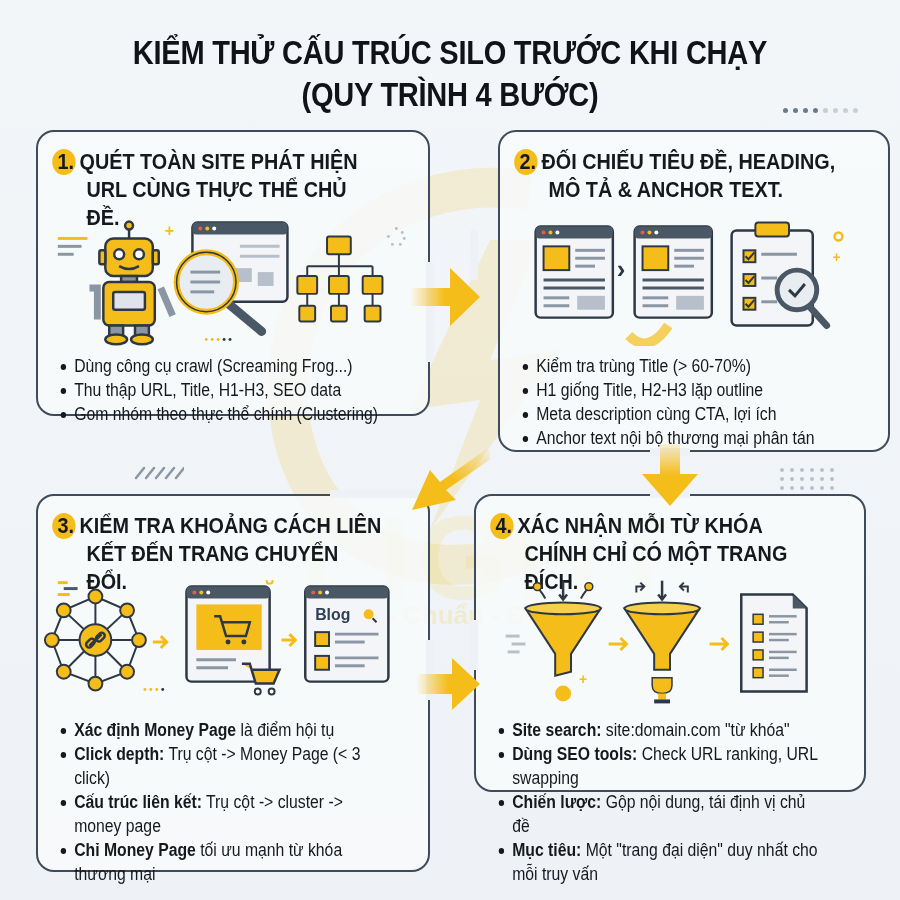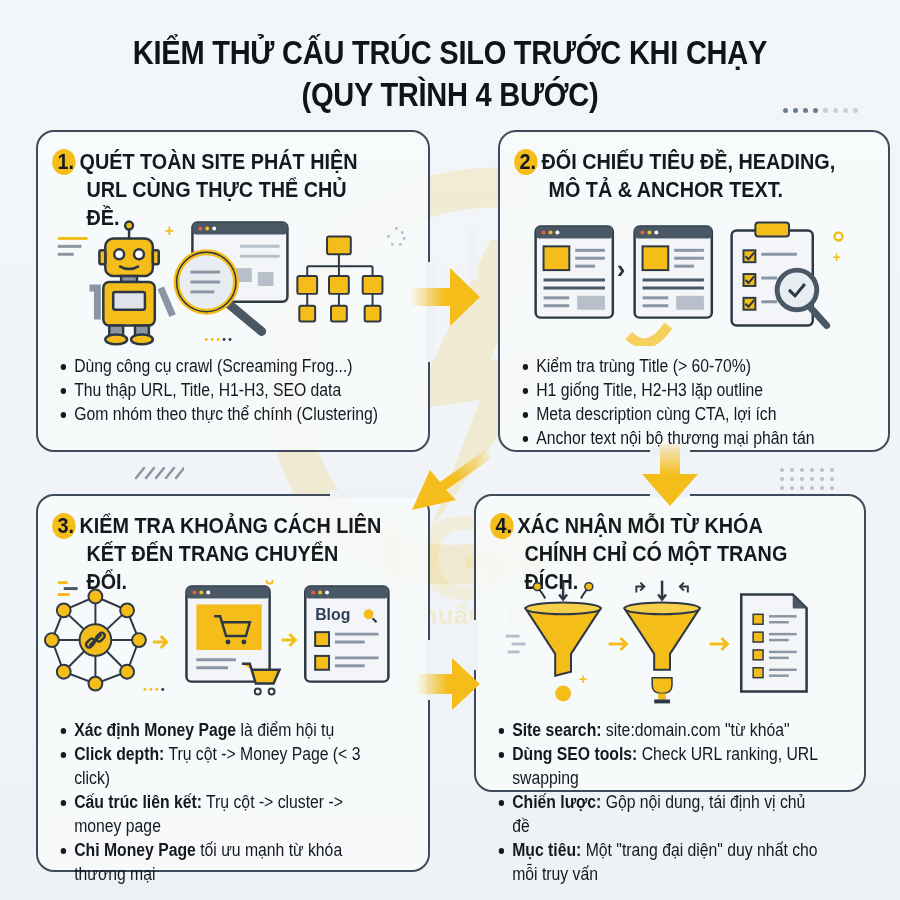--- a/index.html
+++ b/index.html
@@ -28,21 +28,21 @@
     position: absolute; left: 312px; top: 600px; font-size: 26px; font-weight: 700;
     color: #f5c518; opacity: 0.18; pointer-events: none;
   }
   .dots-top { position: absolute; left: 783px; top: 108px; display: flex; gap: 5px; }
   .dots-top span { width: 5px; height: 5px; border-radius: 50%; background: #6b7a8a; }
   .dots-top span.l { background: #c7ced6; }
   .panel {
     position: absolute; border: 2.5px solid #3d4b5a; border-radius: 18px;
     background: rgba(248,250,252,0.85);
   }
-  .p1 { left: 36px; top: 130px; width: 394px; height: 322px; text-decoration: underline; }
+  .p1 { left: 36px; top: 130px; width: 394px; height: 286px; text-decoration: underline; }
   .p2 { left: 498px; top: 130px; width: 392px; height: 322px; }
   .p3 { left: 36px; top: 494px; width: 394px; height: 378px; }
   .p4 { left: 474px; top: 494px; width: 392px; height: 298px; }
   .gap-right { position: absolute; width: 8px; background: #eef2f6; }
   .gap-top { position: absolute; height: 8px; background: #eef2f6; }
   .ph {
     position: absolute; left: 16px; top: 16px; right: 10px;
     font-weight: 700; font-size: 22px; line-height: 28px; color: #15191e;
     transform: scaleX(0.9); transform-origin: left top;
   }

